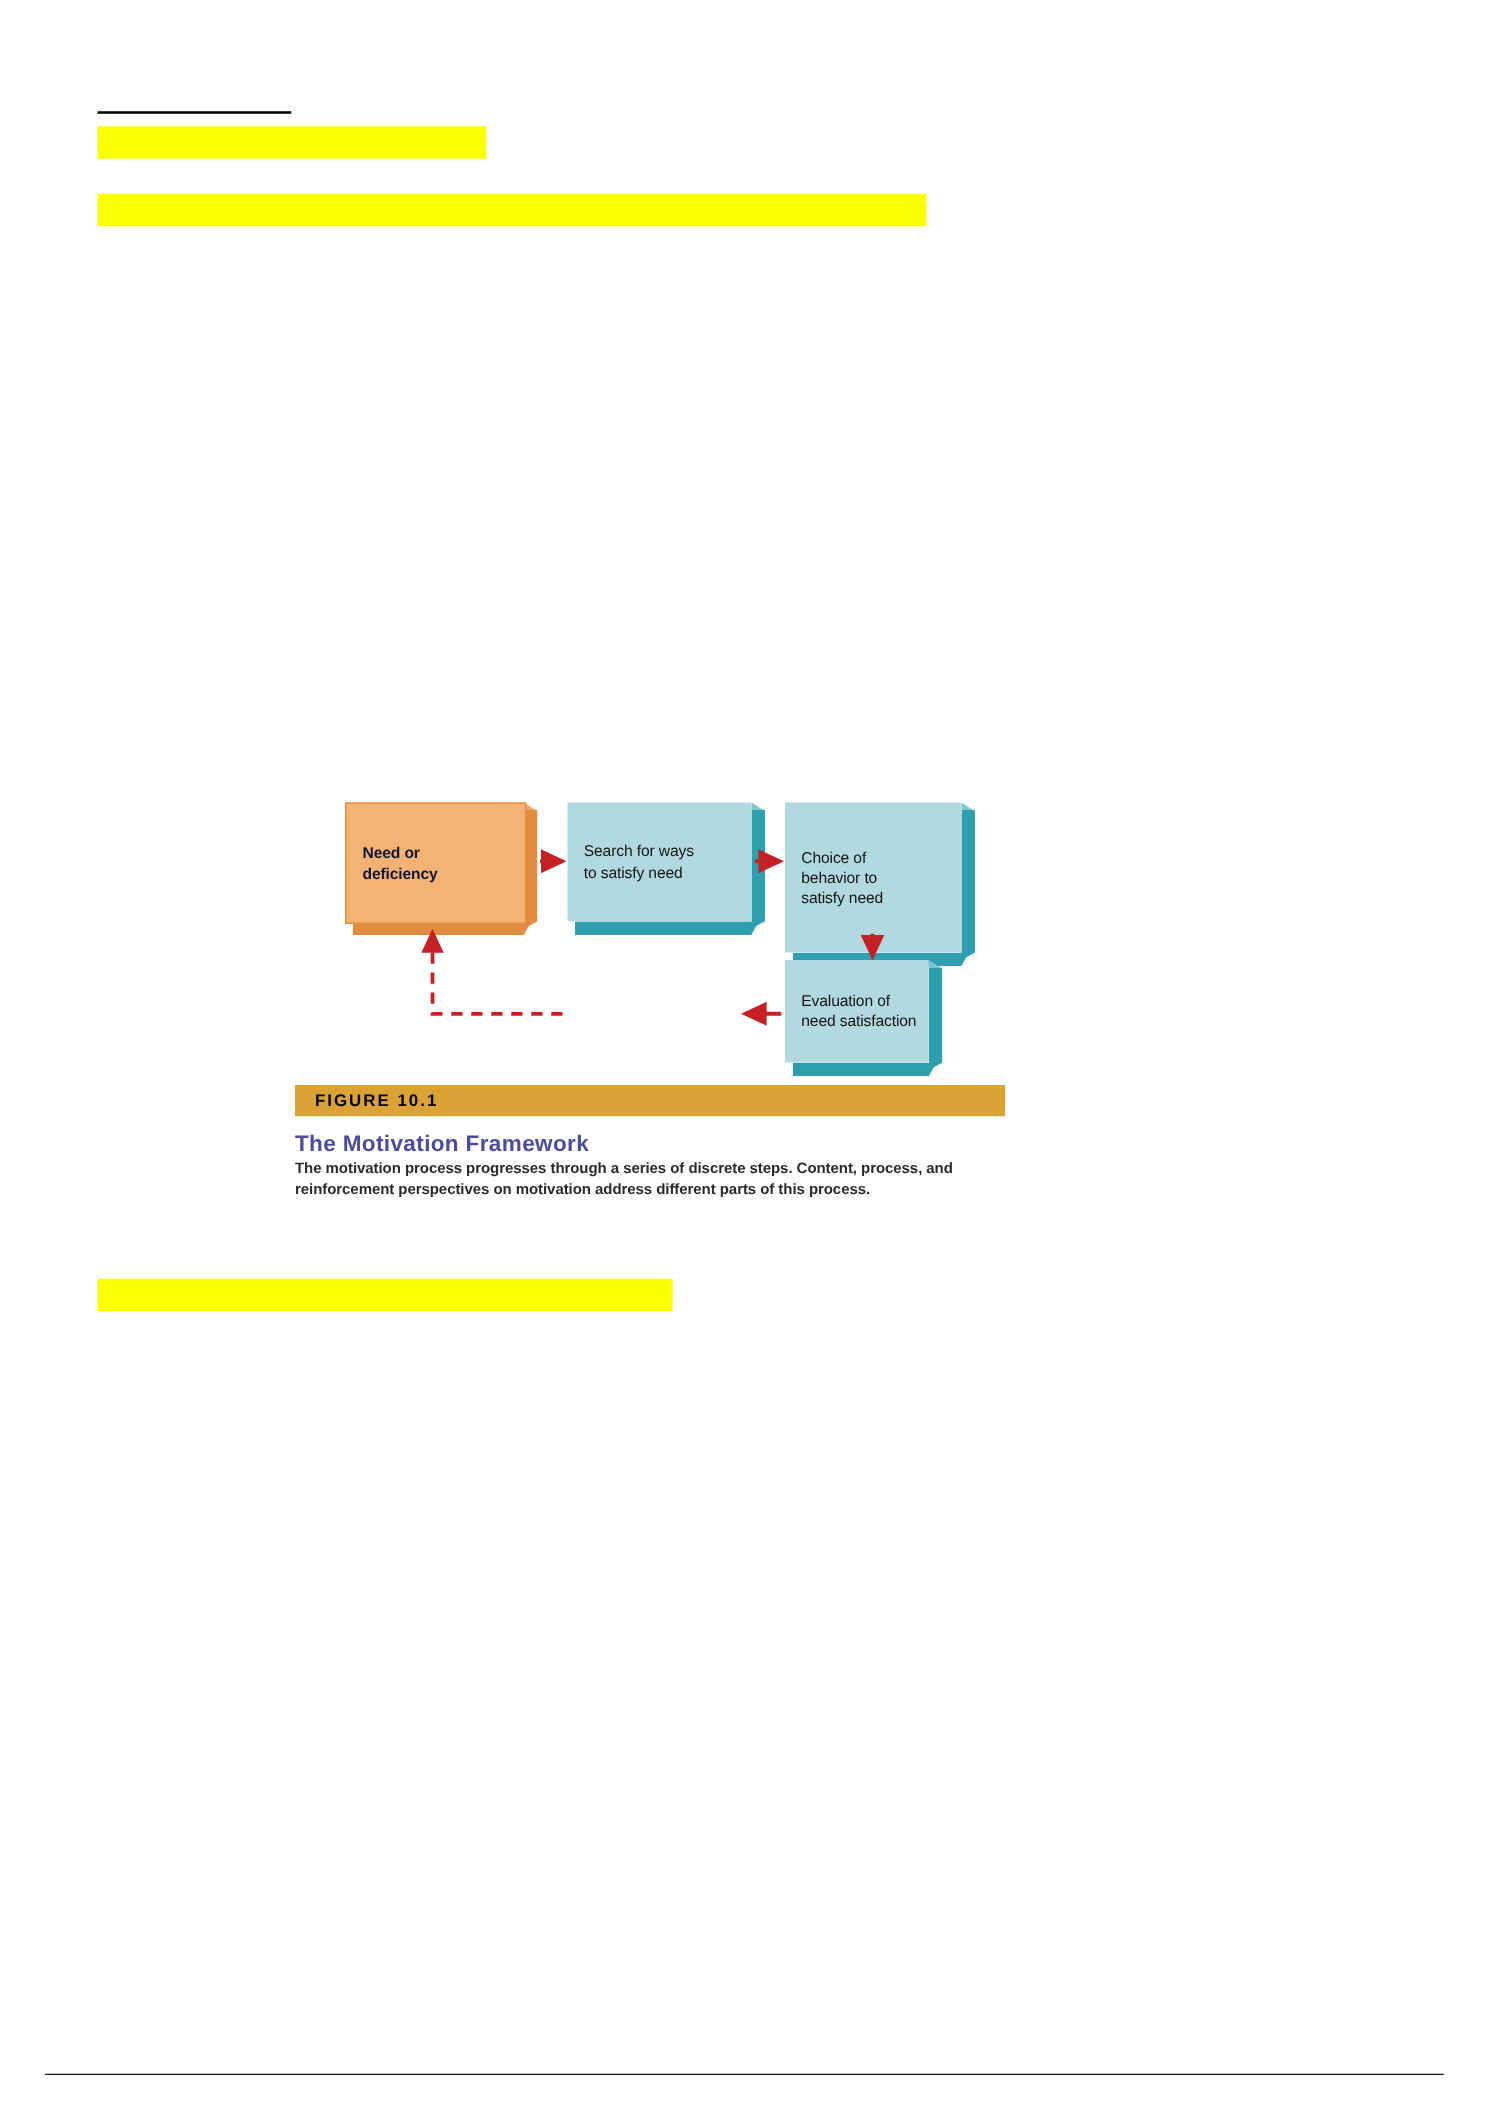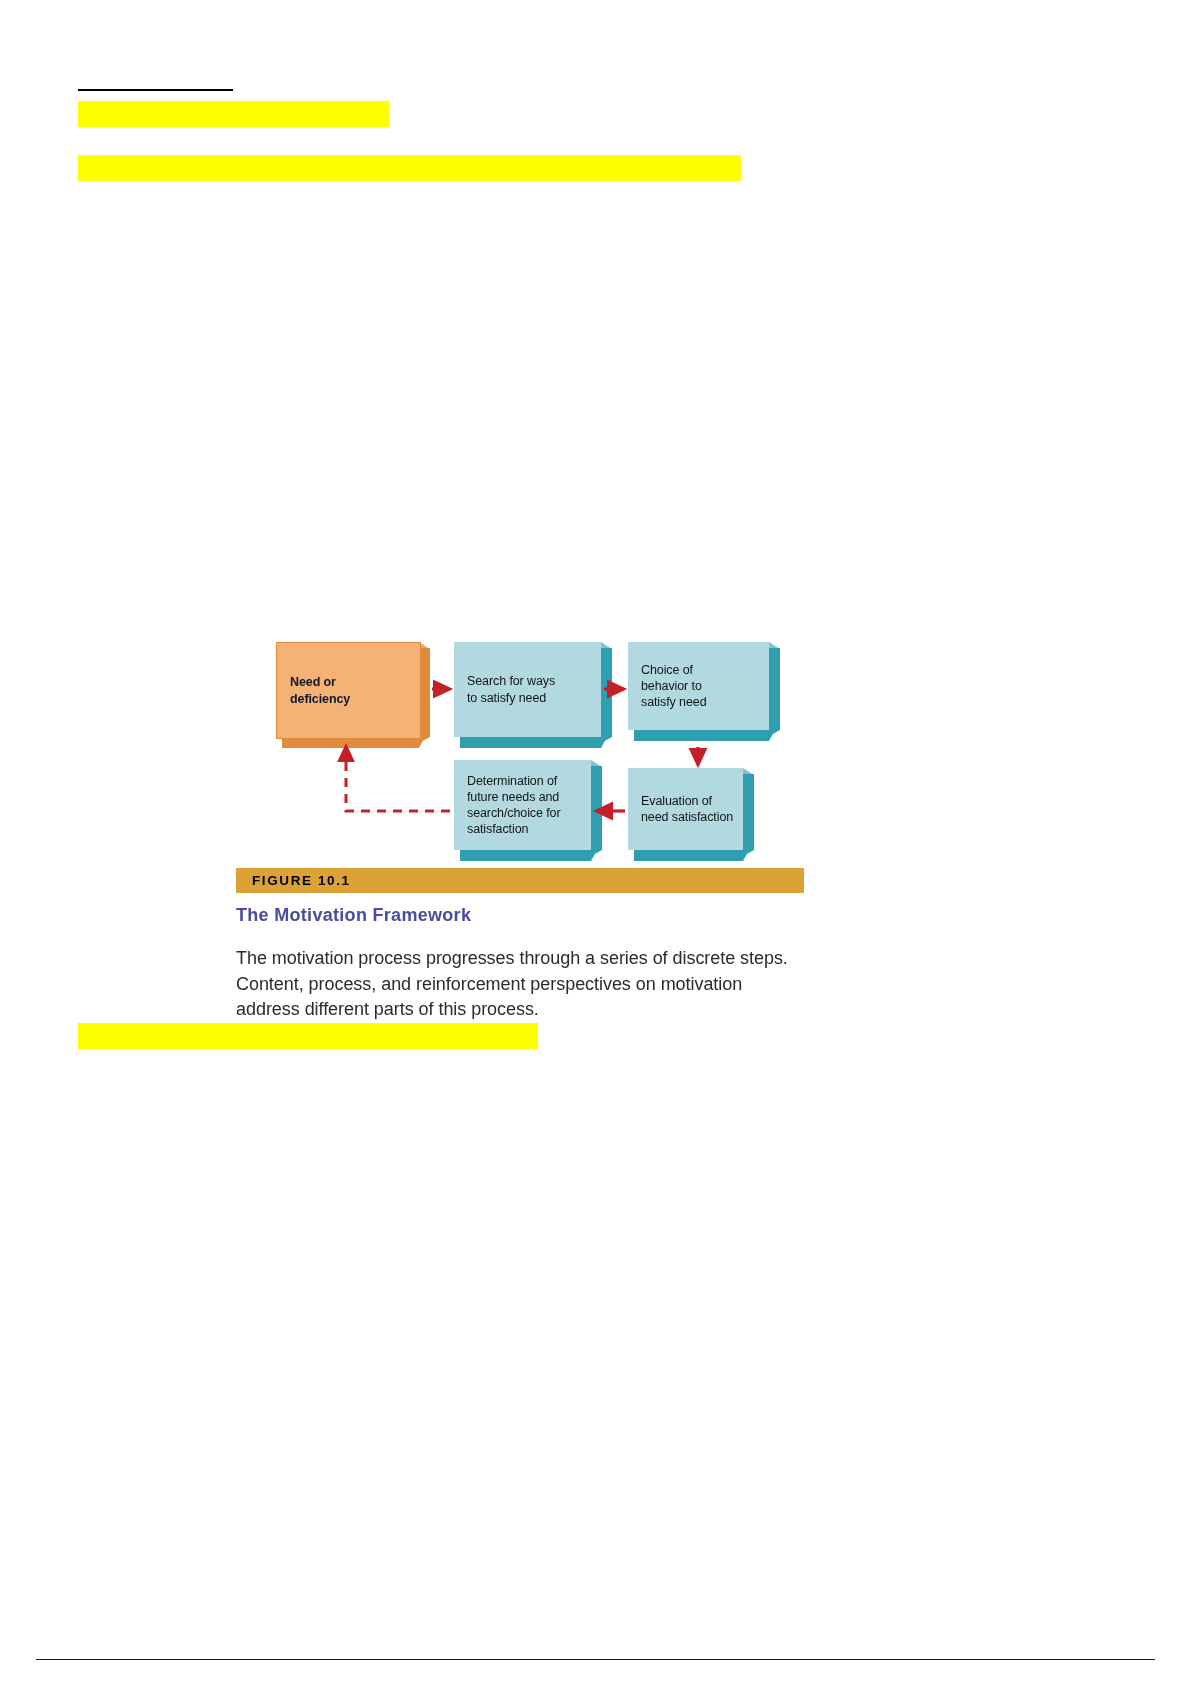--- a/index.html
+++ b/index.html
@@ -115,21 +115,21 @@
   }
   .node.orange .side.corner {
     right: -11px; top: 0; width: 11px; height: 7px;
     background: #f0a862;
     clip-path: polygon(0 0, 100% 100%, 0 100%);
   }
 
   
   #node-need        { left: 40px;  top: 22px;  width: 143px; height: 95px; }
   #node-search      { left: 218px; top: 22px;  width: 147px; height: 95px; }
-  #node-choice      { left: 392px; top: 22px;  width: 141px; height: 88px; }
+  #node-choice      { left: 392px; top: 22px;  width: 141px; height: 120px; }
   #node-evaluation  { left: 392px; top: 148px; width: 115px; height: 82px; }
   #node-determination { left: 218px; top: 140px; width: 137px; height: 90px; }
 
   
   #arrow-layer {
     position: absolute;
     left: 0; top: 0;
     width: 580px; height: 240px;
     z-index: 3;
     pointer-events: none;
@@ -157,26 +157,27 @@
     text-align: right;
   }
   #figure-title {
     margin-top: 12px;
     color: #4b4ba0;
     font-weight: bold;
     font-size: 18px;
     letter-spacing: 0.3px;
   }
   #figure-desc {
-    margin-top: 20px;
+    margin-top: 0;
     color: #2b2b2b;
-    font-size: 18px;
+    font-size: 12px;
     line-height: 1.42;
     width: 570px;
     letter-spacing: -0.05px;
+    font-weight: bold;
   }
 </style>
 </head>
 <body>
 
 <div class="highlight" id="hl-1"></div>
 <div class="highlight" id="hl-2"></div>
 <div class="highlight" id="hl-3"></div>
 
 <div class="rule" id="rule-top"></div>
@@ -215,28 +216,20 @@
 
     <div class="node blue" id="node-evaluation">
       <div class="side corner"></div>
       <div class="side right"></div>
       <div class="side bottom"></div>
       <div class="face">
         <div class="txt">Evaluation of<br>need satisfaction</div>
       </div>
     </div>
 
-    <div class="node blue" id="node-determination">
-      <div class="side corner"></div>
-      <div class="side right"></div>
-      <div class="side bottom"></div>
-      <div class="face">
-        <div class="txt">Determination of<br>future needs and<br>search/choice for<br>satisfaction</div>
-      </div>
-    </div>
 
     <svg id="arrow-layer" width="580" height="240" viewBox="0 0 580 240">
       <defs>
         <marker id="ah" markerWidth="7" markerHeight="7" refX="5.4" refY="3.2" orient="auto" markerUnits="strokeWidth">
           <path d="M0,0.2 L6.4,3.2 L0,6.2 z" fill="#c62027"></path>
         </marker>
       </defs>
 
       <line x1="196" y1="69" x2="214" y2="69" stroke="#c62027" stroke-width="3.2" marker-end="url(#ah)"></line>
 

